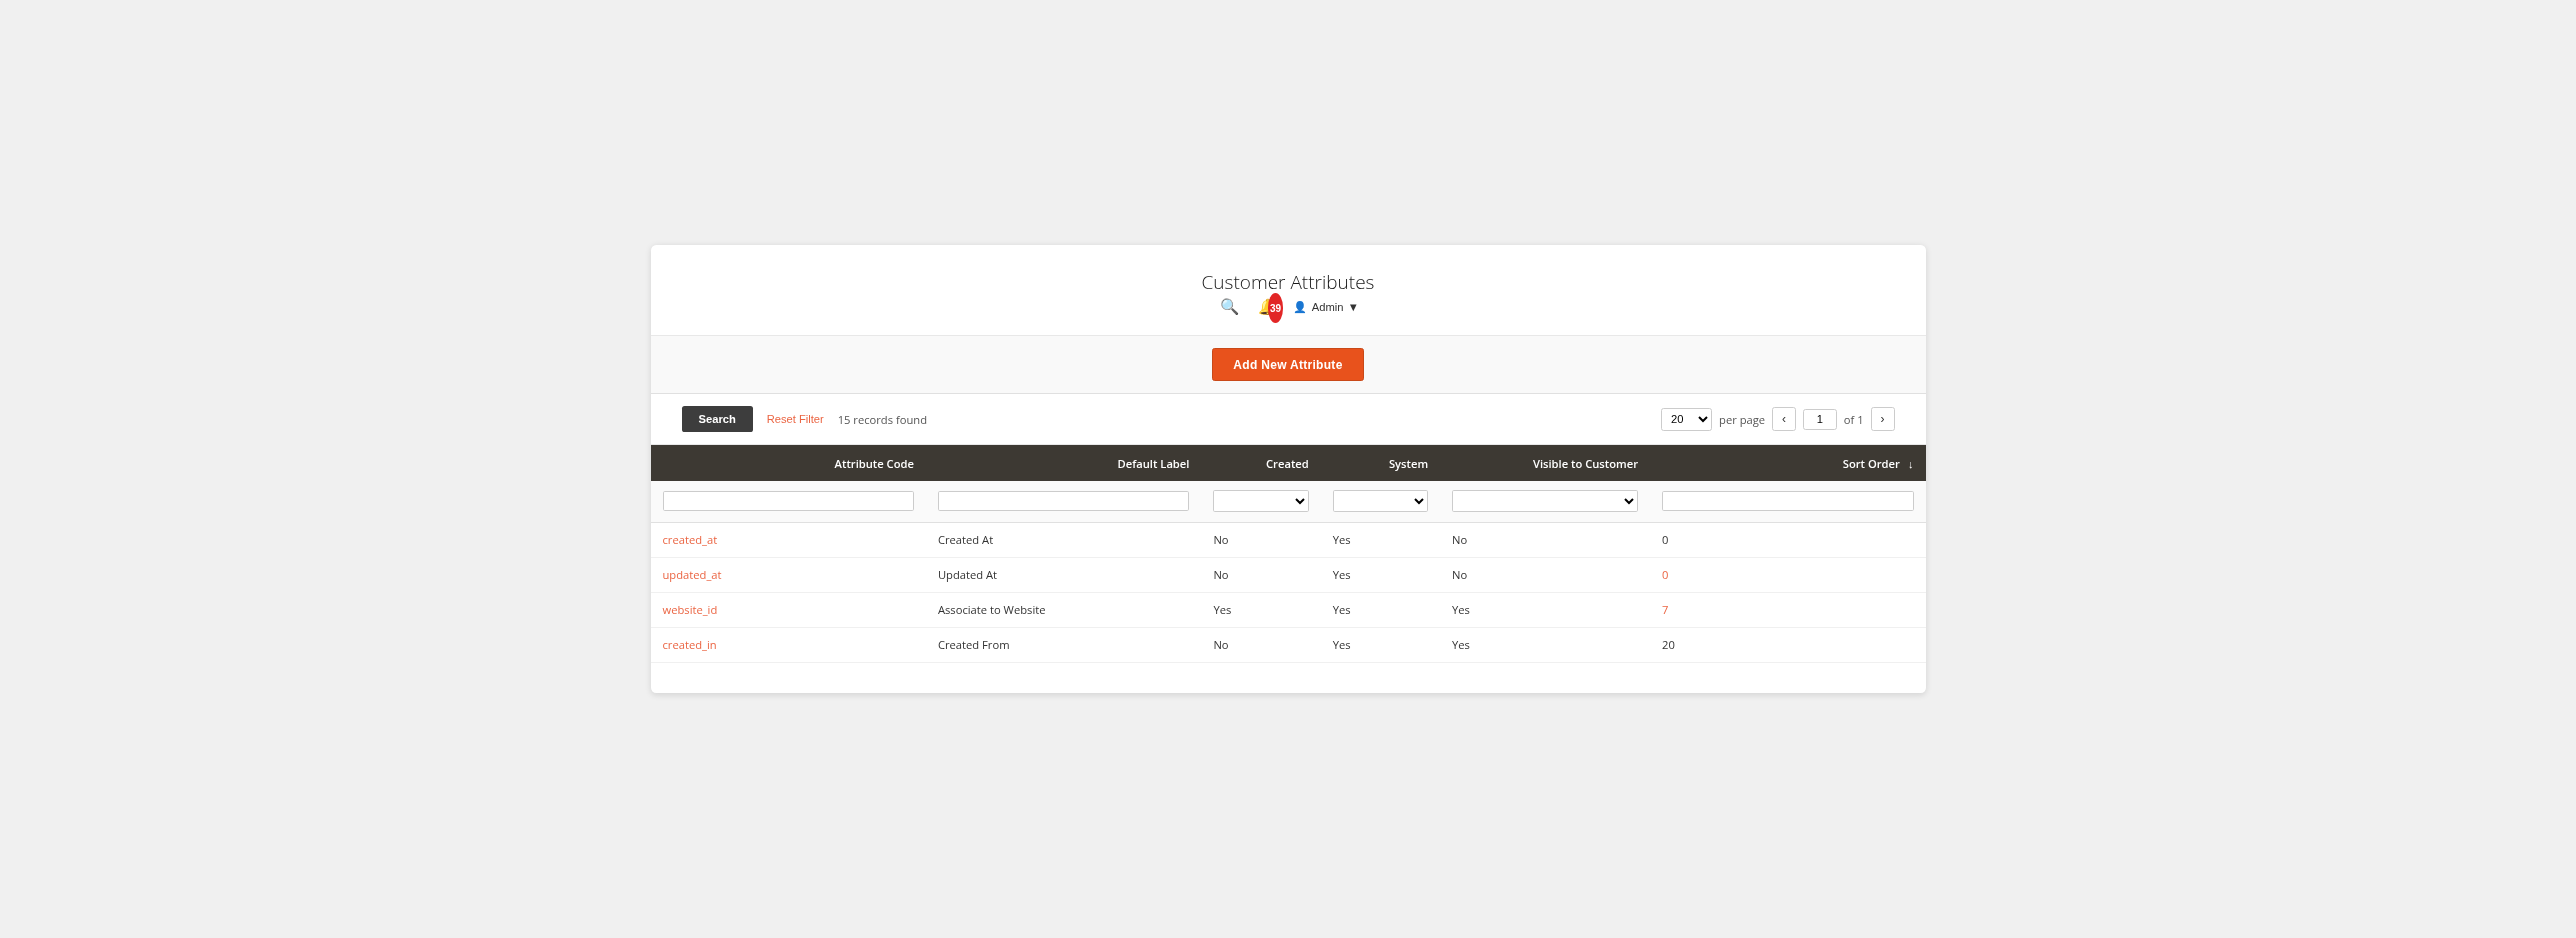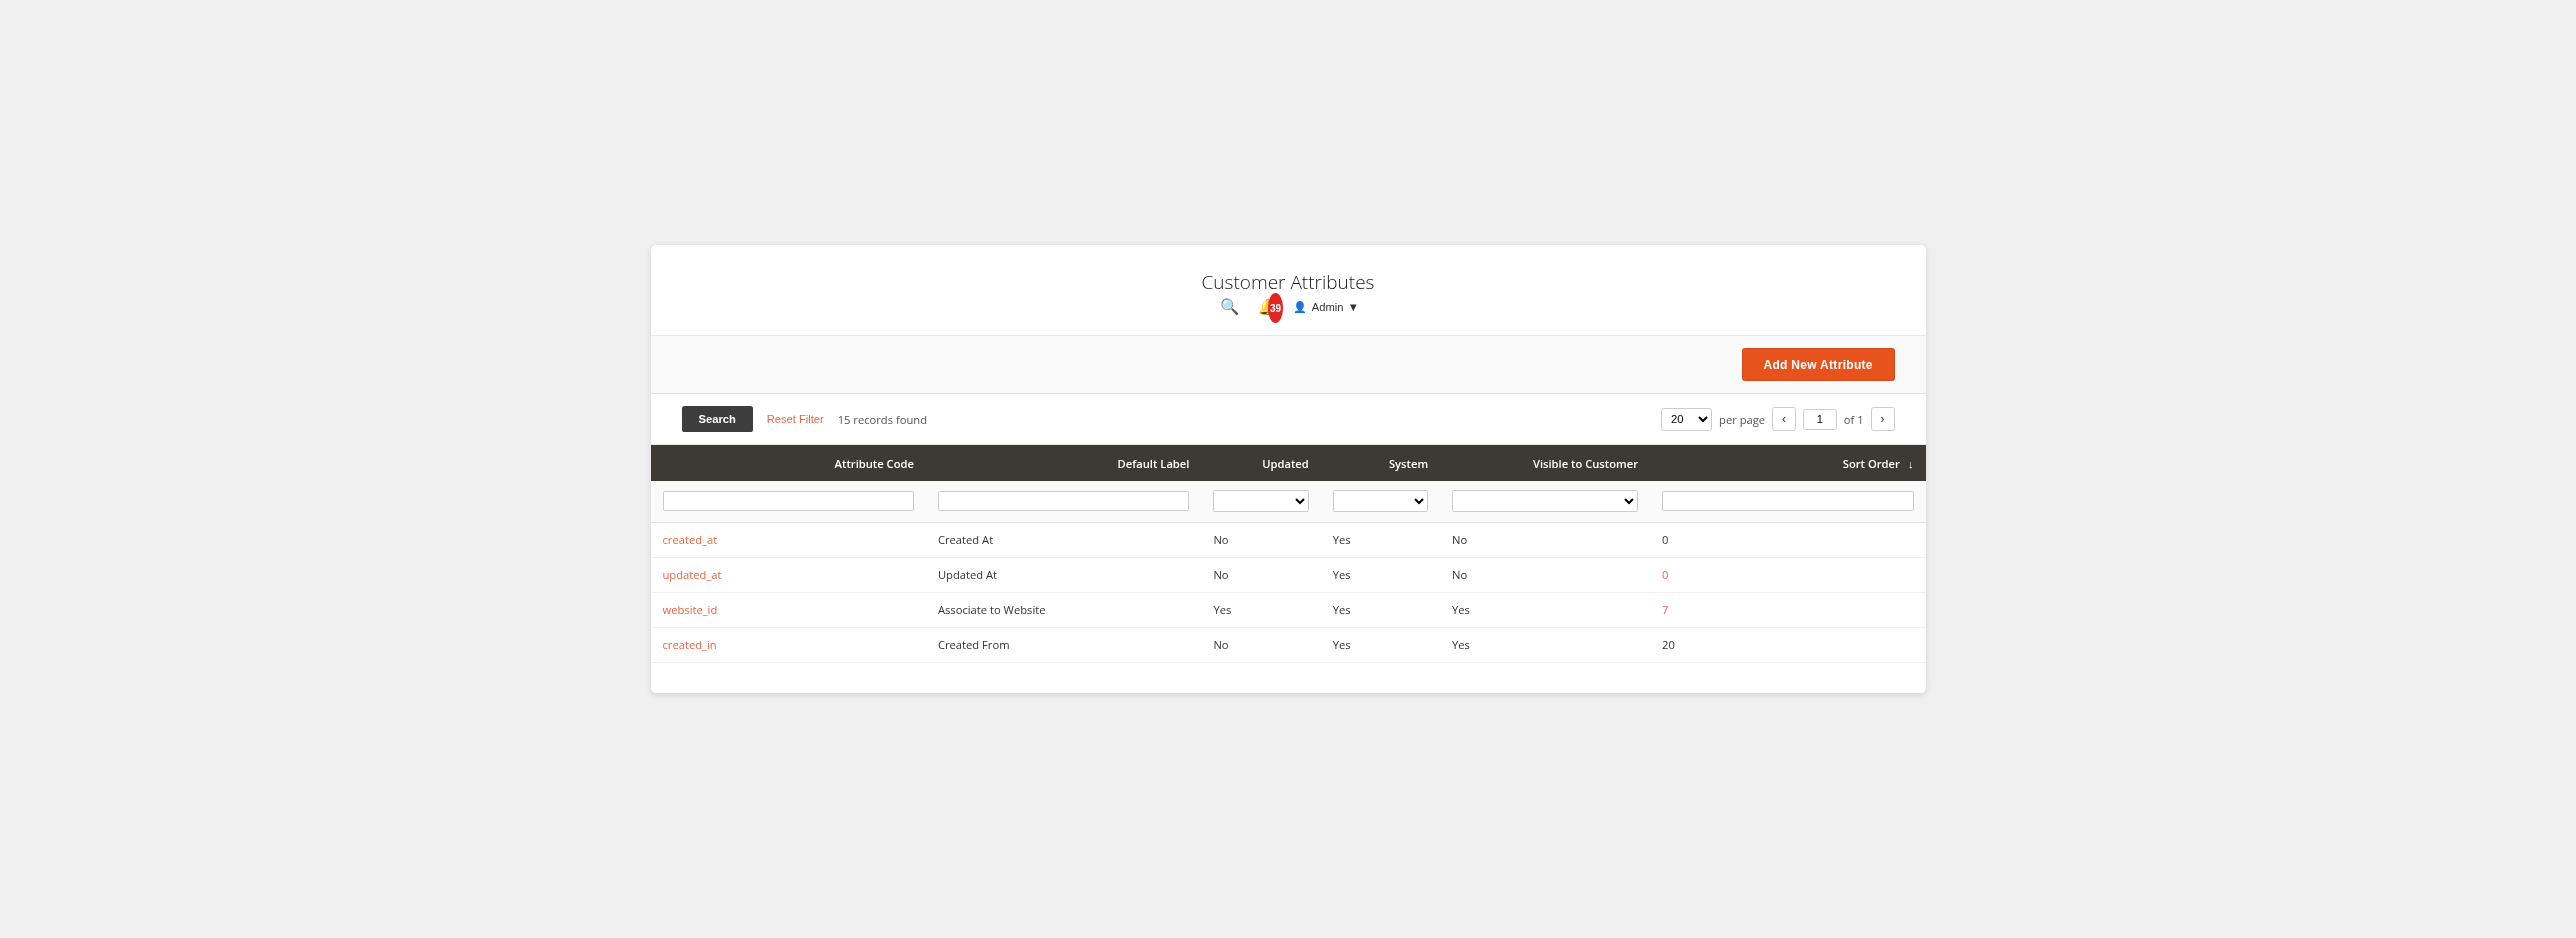--- a/index.html
+++ b/index.html
@@ -80,21 +80,21 @@
       gap: 4.3px;
       color: #333;
       font-size: 11.2px;
     }
     .toolbar-bar {
       background: #f9f9f9;
       border-bottom: 0.9px solid #e0e0e0;
       padding: 12px 31px;
       display: flex;
       align-items: center;
-      justify-content: flex-end;
+      justify-content: center;
     }
     .add-new-btn {
       background: #e8521c;
       color: #fff;
       border: 1.7px solid #c94918;
       border-radius: 2.6px;
       padding: 8.6px 20.7px;
       font-size: 12px;
       font-weight: 600;
       cursor: pointer;
@@ -268,21 +268,21 @@
       <span class="of-label">of 1</span>
       <button class="page-nav-btn">›</button>
     </div>
   </div>
 
   <table class="data-table">
     <thead>
       <tr>
         <th>Attribute Code</th>
         <th>Default Label</th>
-        <th>Updated</th>
+        <th>Created</th>
         <th>System</th>
         <th>Visible to Customer</th>
         <th>Sort Order <span class="sort-arrow">↓</span></th>
       </tr>
     </thead>
     <tbody>
 
       <tr class="filter-row">
         <td>
           <input type="text" style="">

